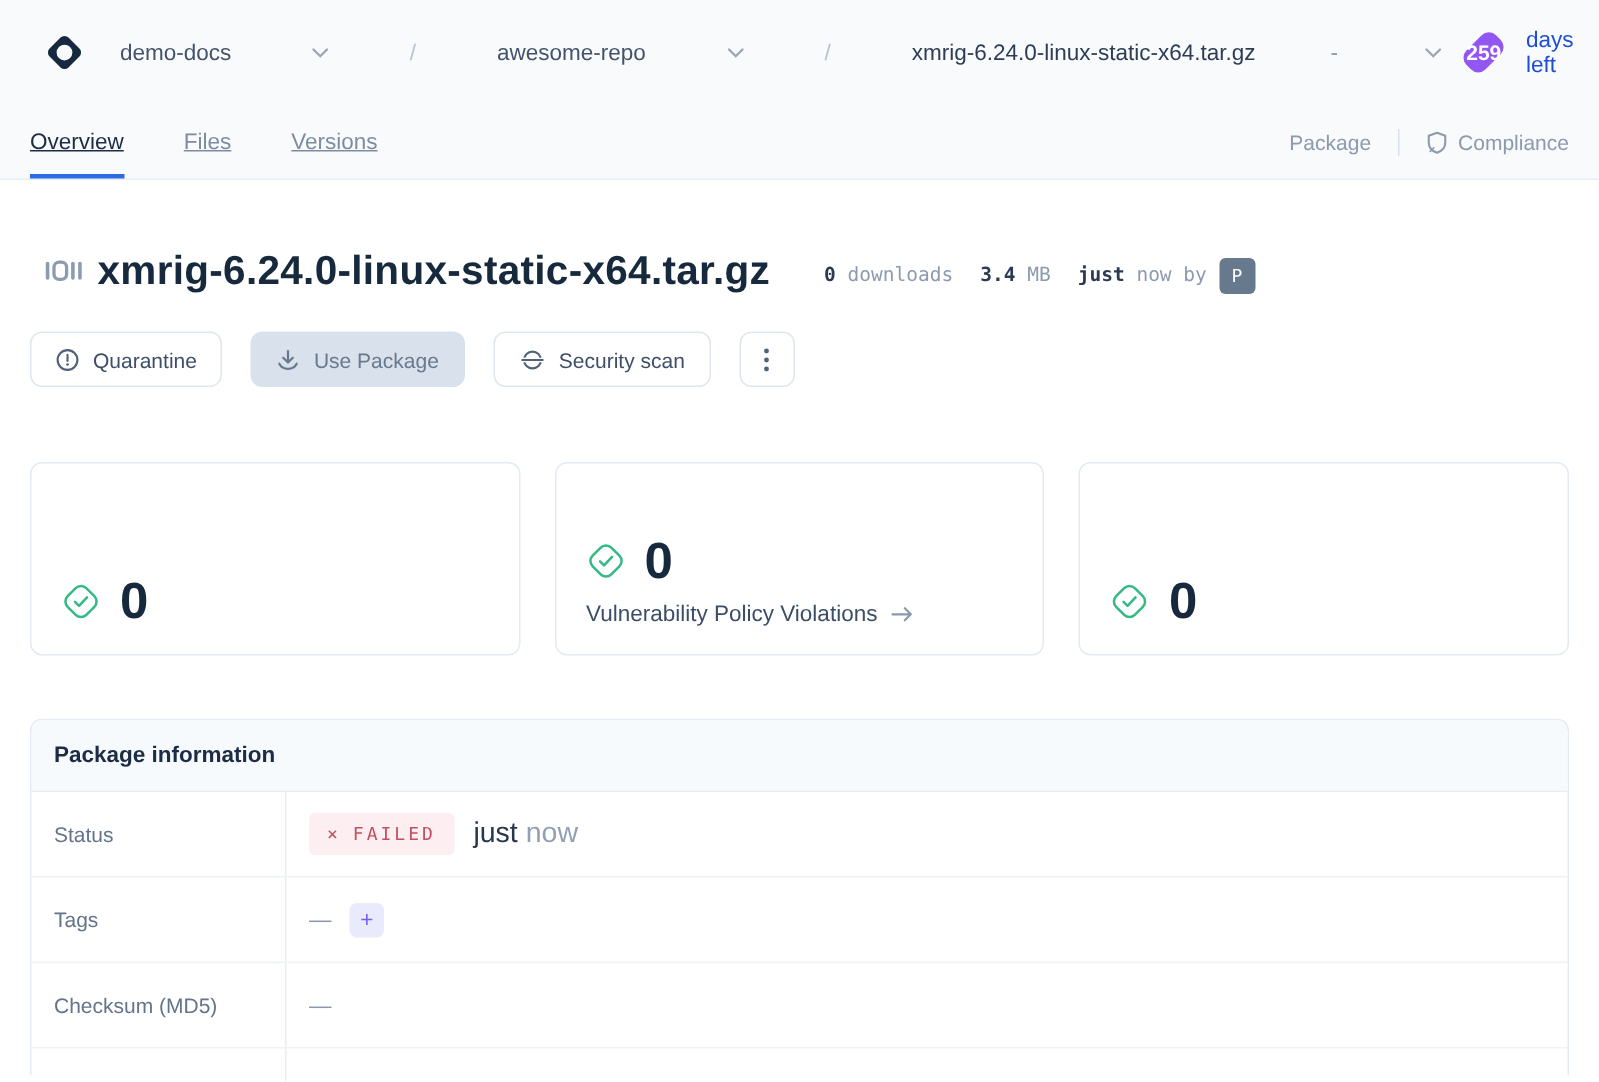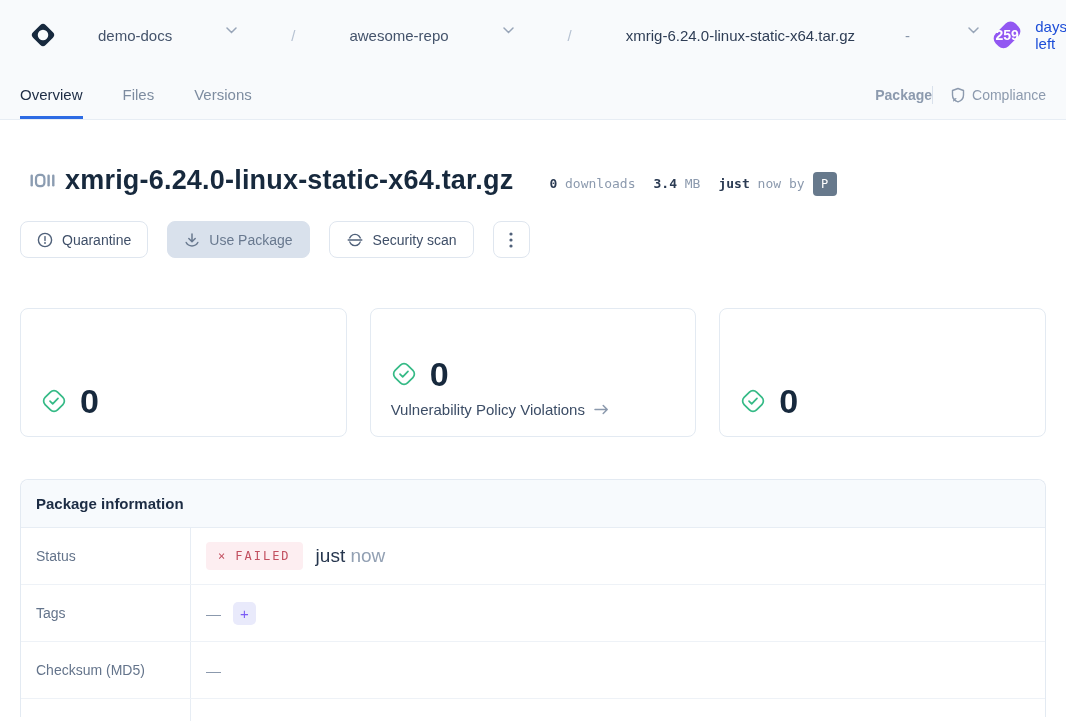--- a/index.html
+++ b/index.html
@@ -3,42 +3,42 @@
 <meta charset="utf-8">
 <style>
   * { margin:0; padding:0; box-sizing:border-box; }
   html,body { width:1066px; height:721px; overflow:hidden; }
   body { font-family:"Liberation Sans", sans-serif; background:#ffffff; color:#1b2b43; }
   .mono { font-family:"DejaVu Sans Mono", monospace; }
 
   
   .topbar { height:70px; background:#f8fafc; display:flex; align-items:center; padding:0 0 0 28px; }
   .logo { width:30px; height:30px; flex:0 0 auto; }
-  .crumbs { display:flex; margin-left:40px; font-size:15px; color:#44536b; white-space:nowrap;gap:40px; }
+  .crumbs { display:flex; align-items:center; margin-left:22px; font-size:15px; color:#44536b; white-space:nowrap;gap:40px; }
   .crumb { color:#44536b; cursor:pointer; }
   .crumb-pkg { color:#2e3d55; }
   .chev { margin:0 14px; display:inline-flex; }
   .slash { color:#b6c2d2; margin-right:14px; font-size:15px; }
   .dash-small { color:#8795a9; margin:0 4px 0 10px; }
   .top-right { margin-left:auto; display:flex; align-items:center; }
   .trial-badge { position:relative; width:38px; height:38px; display:flex; align-items:center; justify-content:center; margin-right:14px; }
   .trial-badge .diamond { position:absolute; inset:5px; background:#9257f2; border-radius:7px; transform:rotate(45deg); }
   .trial-badge .num { position:relative; color:#fff; font-size:14px; font-weight:bold; }
   .days-left { font-size:15px; color:#1d4ed8; margin-right:16px; }
   .upgrade { font-size:15px; color:#7a53f4; cursor:pointer; margin-right:22px; }
   .search-box { width:200px; height:40px; background:#ffffff; border:1px solid #dbe3ee; border-radius:8px; display:flex; align-items:center; padding:0 12px; margin-right:-34px; }
   .search-box input { border:none; outline:none; font-size:14px; color:#44536b; width:140px; margin-left:10px; background:transparent; font-family:"Liberation Sans", sans-serif; }
   .search-box input::placeholder { color:#9aa8bc; }
 
   
   .tabbar { height:50px; background:#f8fafc; border-bottom:1px solid #e7edf4; display:flex; align-items:stretch; padding:0 20px; }
-  .tab { display:flex; align-items:center; font-size:15px; color:#7d8ca0; margin-right:40px; border-bottom:3px solid transparent; padding-top:3px; cursor:pointer; }
+  .tab { display:flex; align-items:center; font-size:15px; color:#7d8ca0; margin-right:40px; border-bottom:3px solid transparent; padding-top:3px; cursor:pointer;text-decoration:underline; }
   .tab.active { color:#1d2c44; border-bottom-color:#2d6be4; }
   .tab-right { margin-left:auto; display:flex; align-items:center; font-size:14px; color:#8c9aae; }
-  .tab-right .pkg-link { cursor:pointer;font-weight:bold; }
+  .tab-right .pkg-link { margin-right:18px; cursor:pointer; }
   .tab-right .vdiv { width:1px; height:18px; background:#d9e1ec; margin-right:18px; }
   .tab-right .comp-link { display:flex; align-items:center; gap:7px; cursor:pointer; }
 
   
   main { padding:0 20px; background:#fff; }
   .title-row { margin-top:45px; display:flex; align-items:center; }
   .fmt-icon { margin:4px 10px 0 10px; flex:0 0 auto; }
   .pkg-title { font-size:27px; font-weight:bold; color:#17293d; letter-spacing:0.2px; }
   .meta { display:flex; align-items:center; margin-left:18px; font-size:13px; margin-top:6px; }
   .meta .grp { margin-left:18px; white-space:nowrap; }

